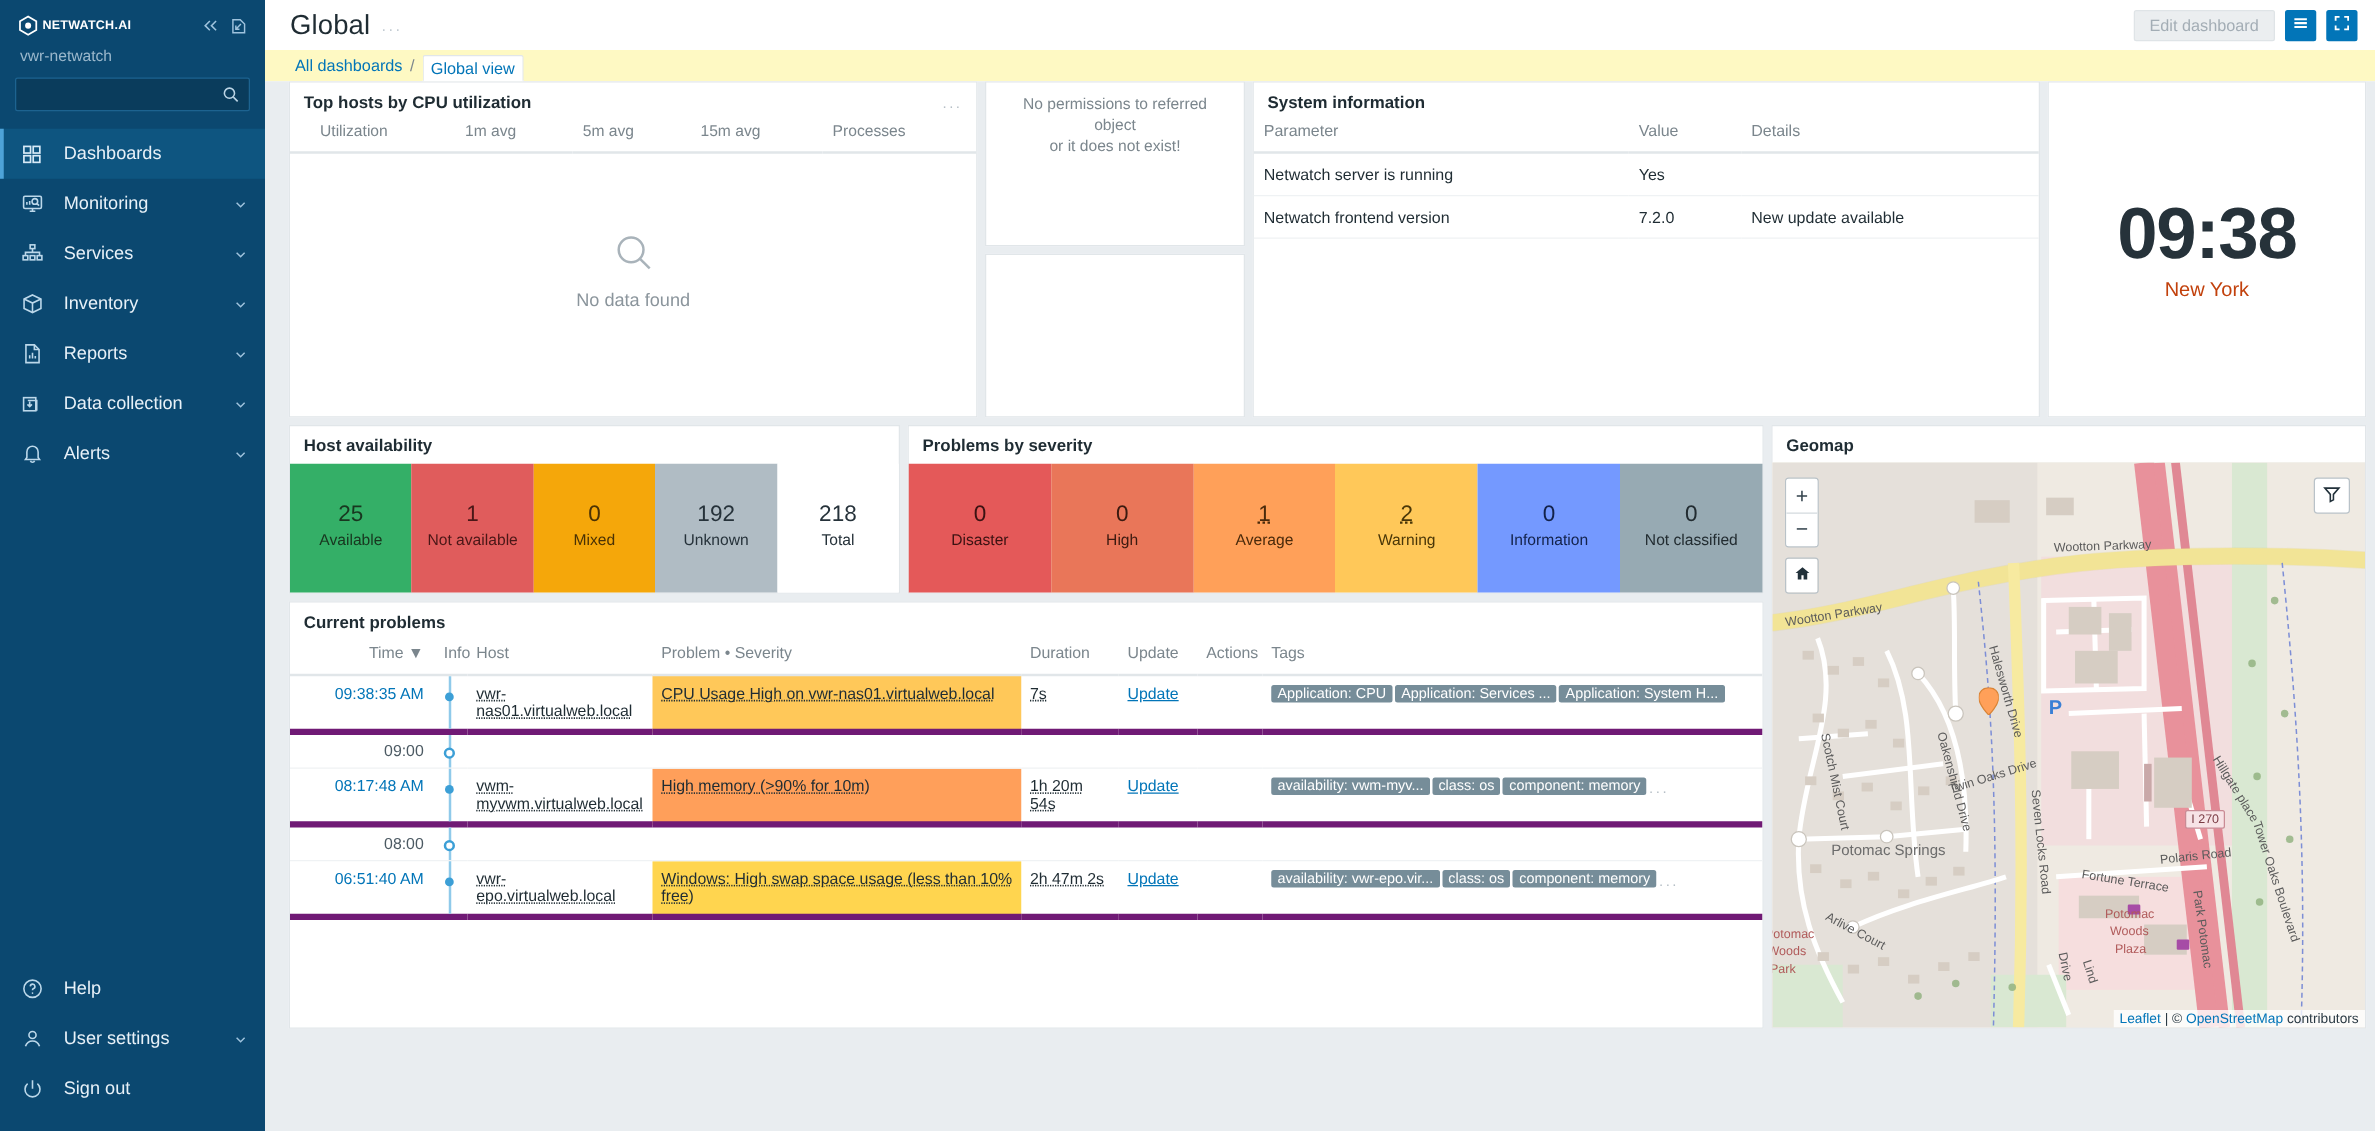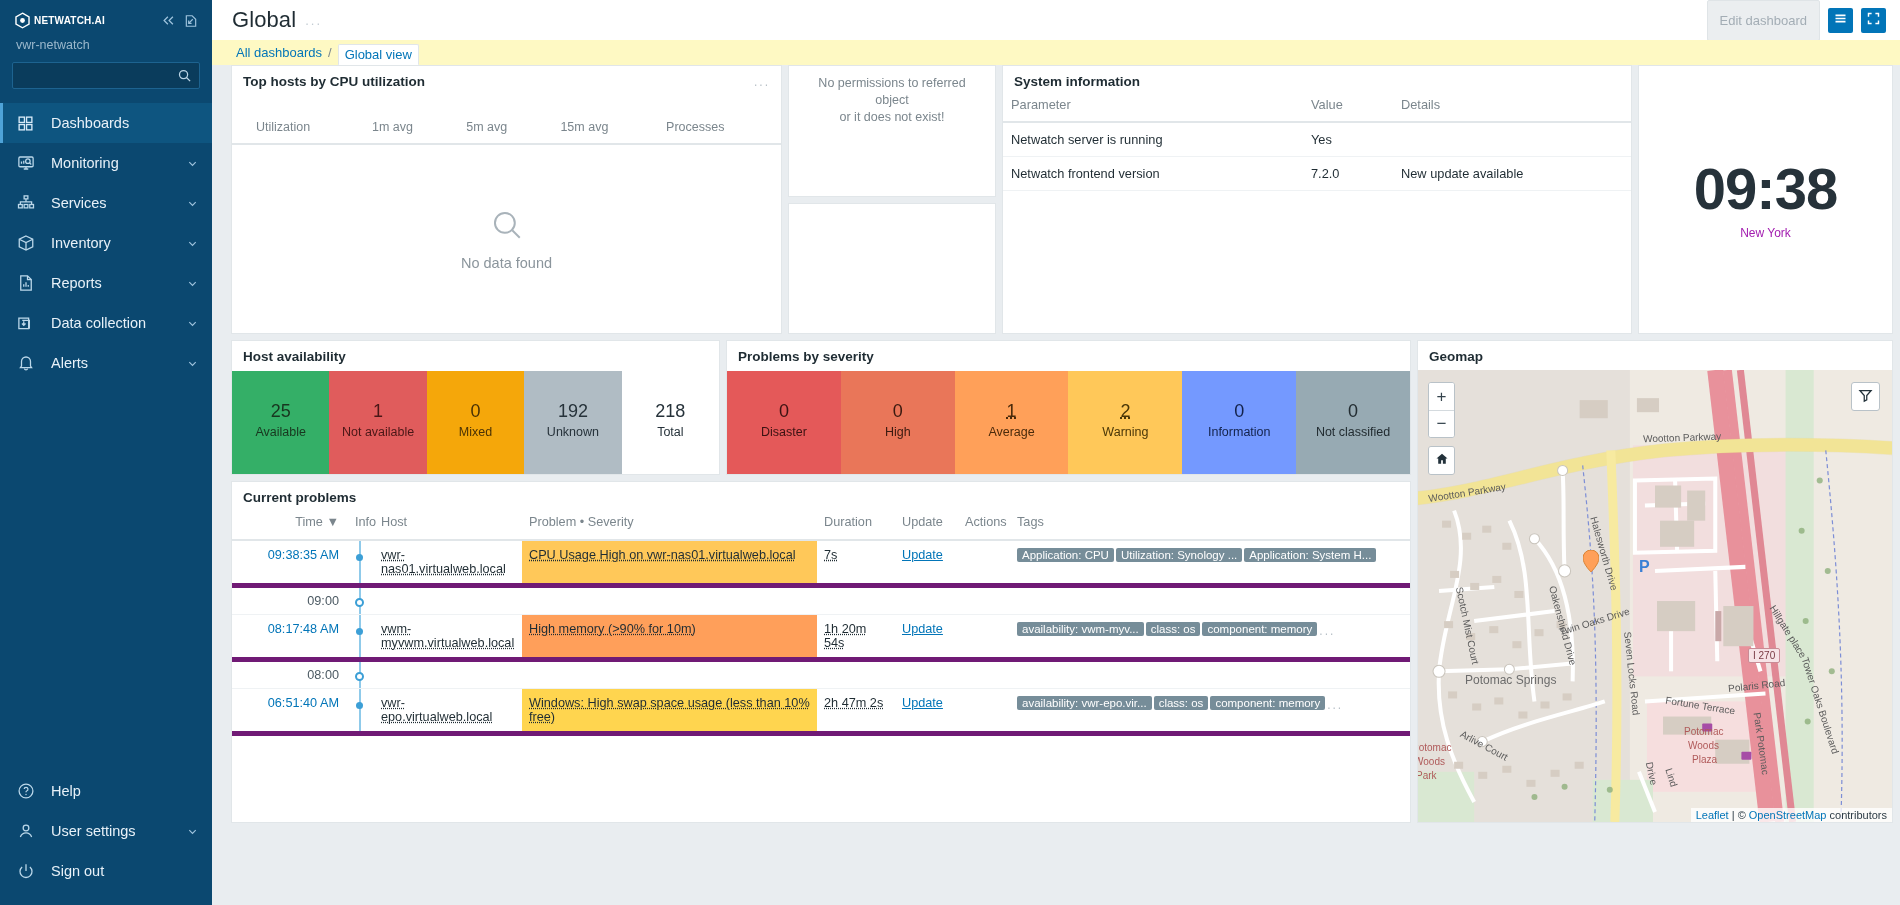--- a/index.html
+++ b/index.html
@@ -71,21 +71,21 @@
   .main { flex: 1 1 auto; display: flex; flex-direction: column; background: #ffffff; min-width: 0; }
   .topbar {
     height: 40px; flex: 0 0 40px;
     display: flex; align-items: center;
     padding: 0 14px 0 20px; background: #ffffff;
   }
   .page-title { font-size: 22px; font-weight: 400; color: #1f2c33; letter-spacing: .1px; }
   .title-dots { margin-left: 9px; color: #c3ccd3; letter-spacing: 2px; font-size: 13px; cursor: pointer; }
   .topbar-right { margin-left: auto; display: flex; align-items: center; gap: 8px; }
   .btn-edit {
-    height: 41px; padding: 0 12px;
+    height: 25px; padding: 0 12px;
     background: #ebeef0; border: 1px solid #dfe4e7; border-radius: 2px;
     color: #a3adb5; font-size: 13px; cursor: default;
     font-family: "Liberation Sans", sans-serif;
   }
   .sq-btn {
     width: 25px; height: 25px; background: #0275b8; border-radius: 2px;
     display: flex; align-items: center; justify-content: center; cursor: pointer;
   }
 
   .breadcrumb-bar {
@@ -149,21 +149,21 @@
   .si-table td { padding: 9px 8px; border-bottom: 1px solid #eff2f4; color: #1f2c33; }
   .si-yes { color: #3b8f3b; }
   .si-upd { color: #e8a317; }
 
   
   .clock {
     flex: 1 1 auto; display: flex; flex-direction: column;
     align-items: center; justify-content: center; gap: 2px;
   }
   .clock-time { font-size: 58px; font-weight: 700; color: #26323a; letter-spacing: -1px; line-height: 1; }
-  .clock-city { font-size: 12px; color: #a21caf; margin-top: 6px; }
+  .clock-city { font-size: 16px; color: #c2410c; margin-top: 6px; }
 
   
   .cells { display: flex; flex: 1 1 auto; }
   .cell {
     flex: 1 1 0; display: flex; flex-direction: column;
     align-items: center; justify-content: center; gap: 3px;
     padding: 10px 4px 14px 4px; min-width: 0;
   }
   .cell .num { font-size: 18px; line-height: 1.1; }
   .cell .lbl { font-size: 12.5px; white-space: nowrap; }
@@ -468,21 +468,21 @@
     <div class="breadcrumb-bar">
       <span class="bc-link">All dashboards</span>
       <span class="bc-sep">/</span>
       <span class="bc-current">Global view</span>
     </div>
 
     <div class="board">
 
       <div class="row" style="height:269px;">
 
-        <div class="widget" style="width:551px;gap:22px;">
+        <div class="widget" style="width:551px;">
           <div class="w-head">
             <span class="w-title">Top hosts by CPU utilization</span>
             <span class="w-dots">...</span>
           </div>
           <table class="th-table">
             <thead>
                 <tr>
               <th style="width:5px"></th>
               <th>Utilization</th>
               <th>1m avg</th>
@@ -824,21 +824,21 @@
                     <span class="prob-txt">CPU Usage High on vwr-nas01.virtualweb.local</span>
                   </td>
                   <td>
                     <span class="dotted">7s</span>
                   </td>
                   <td>
                     <span class="link-a">Update</span>
                   </td>
                   <td></td>
                   <td>
-                    <span class="tag">Application: CPU</span><span class="tag">Utilization: Synology ...</span><span class="tag">Application: System H...</span>
+                    <span class="tag">Application: CPU</span><span class="tag">Application: Services ...</span><span class="tag">Application: System H...</span>
                   </td>
                 </tr>
 
                 <tr class="marker">
                   <td class="time">09:00</td>
                   <td class="info">
                     <span class="tl-line"></span>
                     <span class="tl-ring"></span>
                   </td>
                   <td></td>

